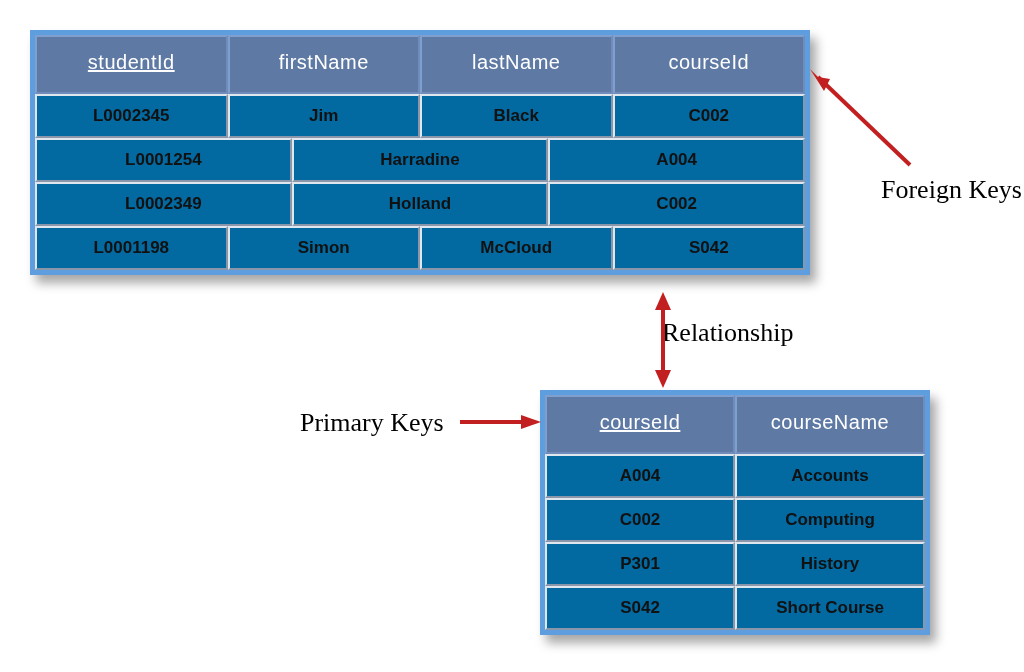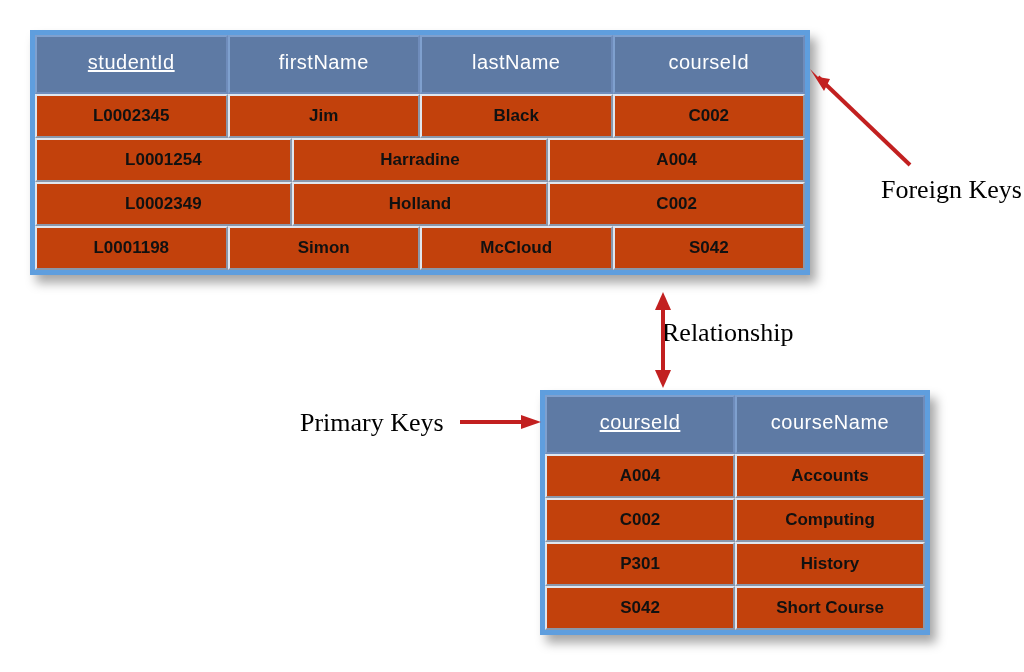--- a/index.html
+++ b/index.html
@@ -35,21 +35,21 @@
   }
   .db-table .header-row .hcell.underline { text-decoration: underline; }
   .db-table .data-row { display:flex; }
   .db-table .data-row .dcell {
     flex:1;
     text-align:center;
     padding:10px 12px;
     font-weight:bold;
     font-size:17px;
     color:#111;
-    background:#c2410c;
+    background:#0369a1;
     border-top:2px solid #E0E6EE;
     border-left:2px solid #E0E6EE;
     border-right:2px solid #8A97AB;
     border-bottom:2px solid #8A97AB;
   }
   .annotation {
     position:absolute;
     font-family: "Times New Roman", Times, serif;
     font-size:26px;
     color:#000;

